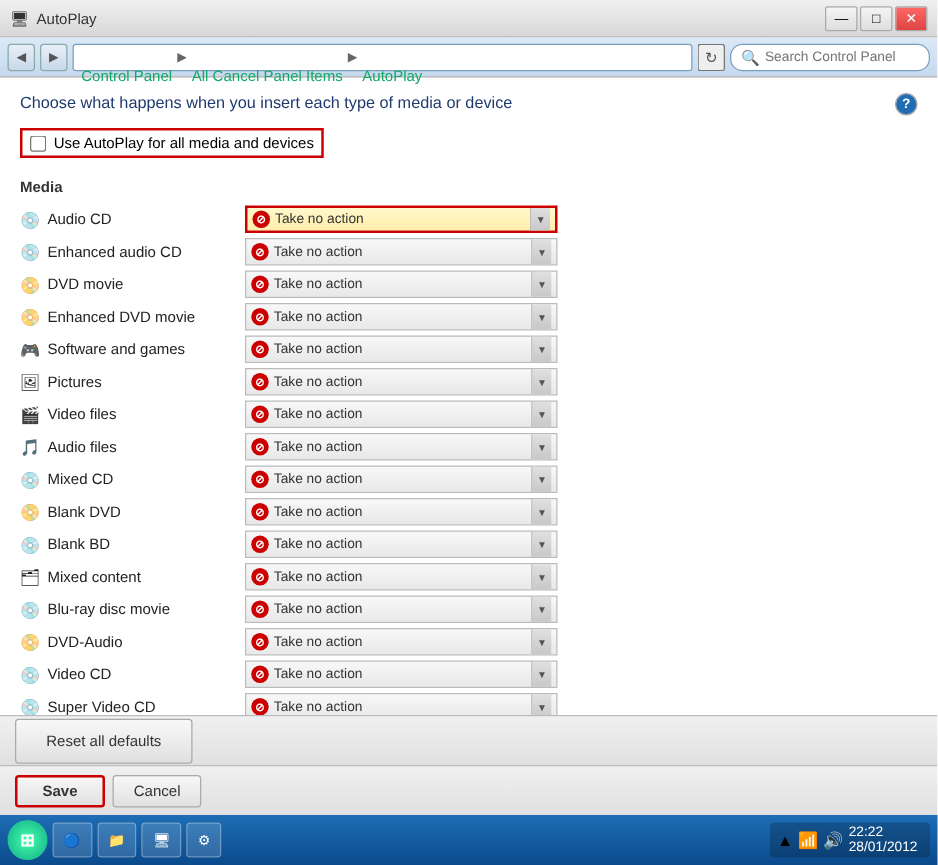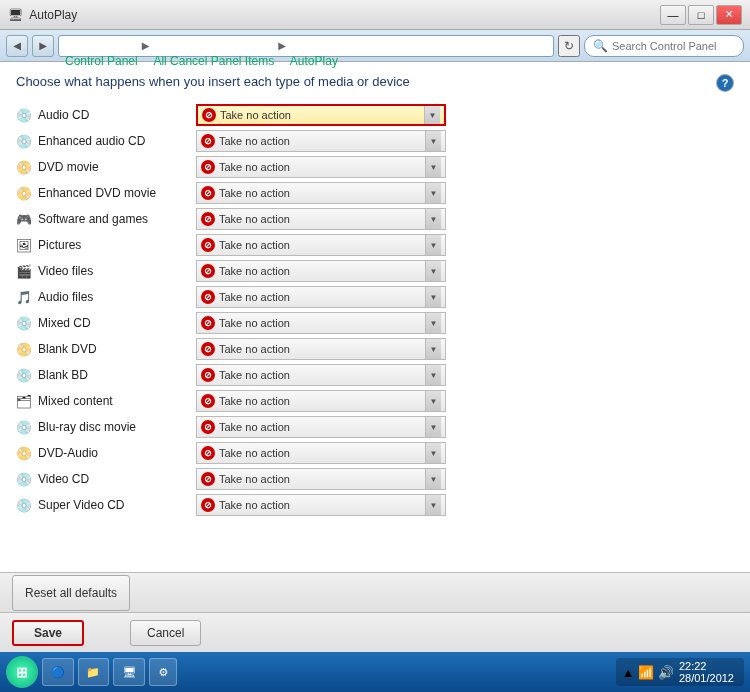--- a/index.html
+++ b/index.html
@@ -153,21 +153,21 @@
     .bottom-toolbar {
       height: 40px;
       background: linear-gradient(to bottom, #f0f0f0, #e0e0e0);
       border-top: 1px solid #bbb;
       display: flex;
       align-items: center;
       padding: 0 12px;
     }
     .reset-btn {
       height: 36px;
-      padding: 0 12px;
+      padding: 0 24px;
       background: linear-gradient(to bottom, #f8f8f8, #e0e0e0);
       border: 1px solid #aaa;
       border-radius: 3px;
       font-size: 12px;
       cursor: pointer;
       color: #333;
     }
 
     
     .save-bar {
@@ -192,21 +192,20 @@
     }
     .cancel-btn {
       height: 26px;
       padding: 0 16px;
       background: linear-gradient(to bottom, #f8f8f8, #e0e0e0);
       border: 1px solid #aaa;
       border-radius: 3px;
       font-size: 12px;
       cursor: pointer;
       color: #333;
-      margin-left: 40px;
     }
 
     
     .taskbar {
       height: 40px;
       background: linear-gradient(to bottom, #1e6db5, #0a4a8c);
       display: flex; align-items: center;
       padding: 0 6px;
       gap: 4px;
       position: absolute; bottom: 0; left: 0; right: 0;
@@ -280,21 +279,26 @@
     <input type="text" placeholder="Search Control Panel" style="">
   </div>
 </div>
 
 <div class="main-content" style="height: 510px;">
   <div class="page-header">
     <span class="page-title">Choose what happens when you insert each type of media or device</span>
     <div class="help-icon">?</div>
   </div>
 
-
+  <div class="autoplay-checkbox-row">
+    <input type="checkbox" style="">
+    <label>Use AutoPlay for all media and devices</label>
+  </div>
+
+  <div class="section-header">Media</div>
 
   
   <div id="media-rows-container">
       <div class="media-row">
         <div class="media-label">
           <span class="media-icon">💿</span>
           <span>Audio CD</span>
         </div>
         <div class="action-select highlighted">
           <div class="no-icon">⊘</div>

